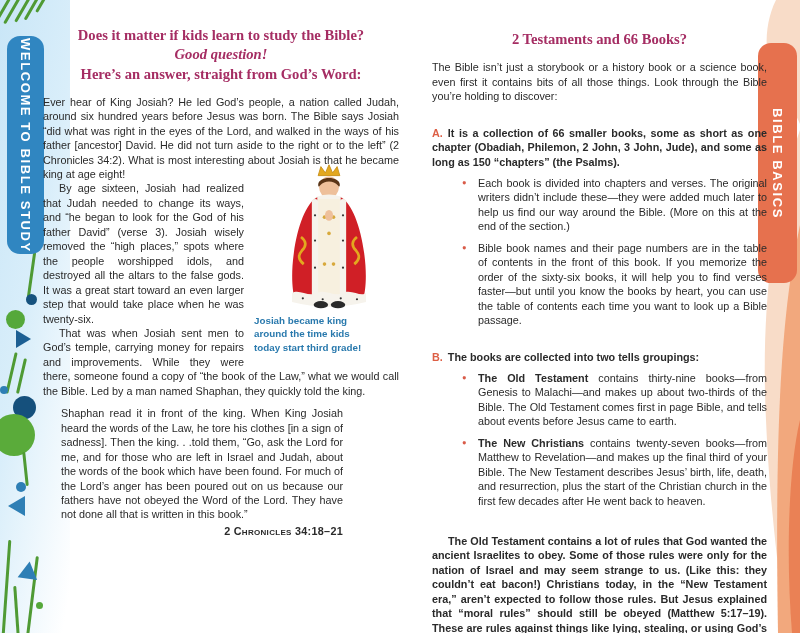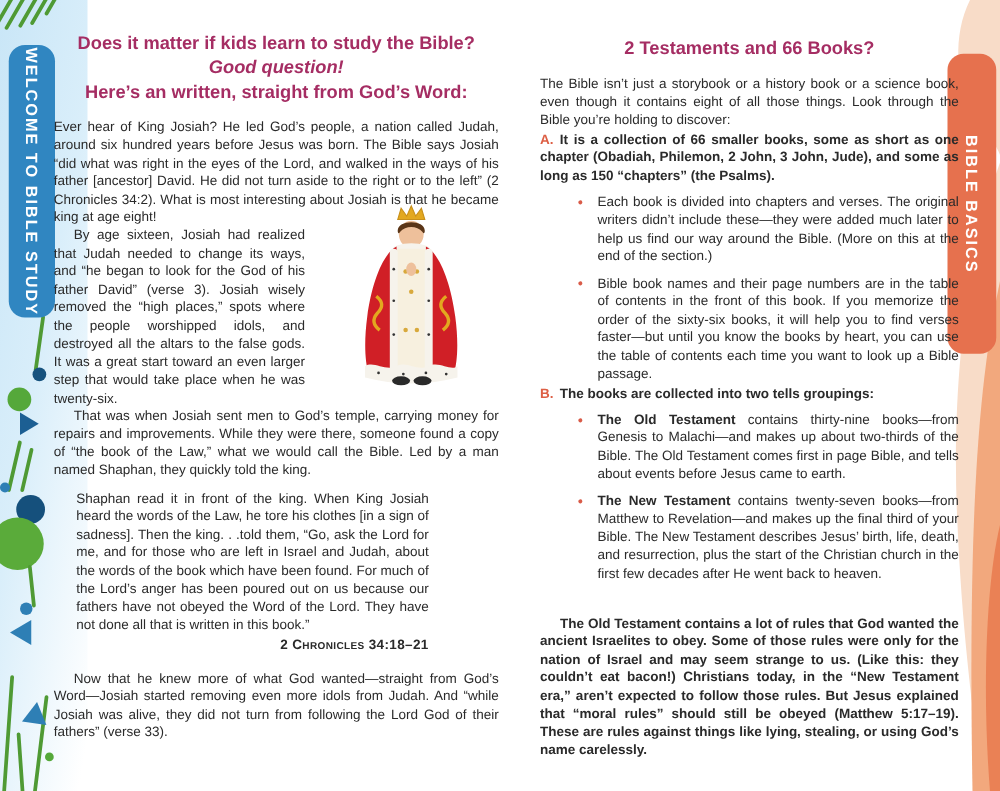--- a/index.html
+++ b/index.html
@@ -19,35 +19,35 @@
   .tab{position:absolute;display:flex;align-items:center;justify-content:center;border-radius:13px;}
   .tab-label{writing-mode:vertical-rl;color:#fff;font-weight:bold;font-size:13px;letter-spacing:1.6px;white-space:nowrap;}
   .tab-blue{left:7px;top:36px;width:37px;height:218px;background:#3086c1;}
   .tab-coral{right:3px;top:43px;width:39px;height:240px;background:#e6714e;}
   
   .right-strip{position:absolute;right:0;top:0;width:52px;height:633px;}
   
   .page{position:absolute;font-size:10.8px;line-height:1.34;text-align:justify;}
   .left-page{left:43px;top:26px;width:356px;}
   .right-page{left:432px;top:30px;width:335px;}
-  .page-heading{text-align:center;color:#a52d63;font-weight:bold;font-size:14.6px;line-height:1.32;margin:0 0 11px 0;}
+  .page-heading{text-align:center;color:#a52d63;font-weight:bold;font-size:14.6px;line-height:1.32;margin:0 0 11px 0;font-family:Liberation Serif, serif;}
   .page-heading span{display:block;}
   .h-italic{font-style:italic;}
   p{margin:0;}
   .ind{text-indent:16px;}
   .mt{margin-top:8px;}
   
   figure{float:right;width:145px;margin:-18px 0 2px 10px;padding:0;}
   figure svg{display:block;margin-left:16px;}
   .fig-caption{color:#2979ad;font-weight:bold;font-size:9.8px;line-height:1.33;margin-top:3px;width:108px;text-align:left;}
   
   .quote{clear:right;margin:8px 56px 0 18px;}
   .quote-ref{text-align:right;margin:2px 56px 12px 0;font-weight:bold;font-variant:small-caps;letter-spacing:.3px;}
   
-  .ab{margin-top:1px;font-weight:bold;}
+  .ab{margin-top:22px;font-weight:bold;}
   .ab-label{color:#dd5f45;margin-right:5px;font-weight:bold;}
   .bullet{position:relative;margin:7px 0 0 22px;padding-left:24px;}
   .bullet::before{content:"●";position:absolute;left:8px;top:2px;font-size:7.5px;color:#d95b48;}
   .b{font-weight:bold;}
   .closing{margin-top:26px;text-indent:16px;font-weight:bold;}
 </style>
 </head>
 <body>
 
 <div class="left-strip">
@@ -89,21 +89,21 @@
   <div class="tab-label">WELCOME TO BIBLE STUDY</div>
 </div>
 <div class="tab tab-coral">
   <div class="tab-label">BIBLE BASICS</div>
 </div>
 
 <div class="page left-page">
   <h2 class="page-heading">
     <span>Does it matter if kids learn to study the Bible?</span>
     <span class="h-italic">Good question!</span>
-    <span>Here’s an written, straight from God’s Word:</span>
+    <span>Here’s an answer, straight from God’s Word:</span>
   </h2>
 
   <p>Ever hear of King Josiah? He led God’s people, a nation called Judah, around six hundred years before Jesus was born. The Bible says Josiah “did what was right in the eyes of the Lord, and walked in the ways of his father [ancestor] David. He did not turn aside to the right or to the left” (2 Chronicles 34:2). What is most interesting about Josiah is that he became king at age eight!</p>
 
   <figure>
     <svg width="118" height="148" viewBox="0 0 130 164">
       <path d="M53,14 L56,4 L61,11 L65,2 L69,11 L74,4 L77,14 Z" fill="#e3a81f" stroke="#c8901a" stroke-width="1"></path>
       <ellipse cx="65" cy="27" rx="11" ry="12" fill="#eec09b"></ellipse>
       <path d="M53,24 C53,14 77,14 77,24 C77,26 76,27 75,25 C70,19 60,19 55,25 C54,27 53,26 53,24 Z" fill="#5a3517"></path>
       <ellipse cx="65" cy="41" rx="17" ry="6" fill="#f6f3ec"></ellipse>
@@ -127,54 +127,54 @@
         <circle cx="80.5" cy="116" r="1.2" fill="#333"></circle>
       <path d="M24,144 C32,139 42,149 52,144 C62,139 70,149 80,144 C90,139 100,149 106,144 L106,154 C80,161 50,161 24,154 Z" fill="#f6f3ec"></path>
       <circle cx="36" cy="150" r="1.2" fill="#333"></circle>
         <circle cx="58" cy="151" r="1.2" fill="#333"></circle>
       <circle cx="78" cy="150" r="1.2" fill="#333"></circle>
         <circle cx="96" cy="151" r="1.2" fill="#333"></circle>
       <ellipse cx="65" cy="58" rx="4.5" ry="6" fill="#eec09b"></ellipse>
       <ellipse cx="56" cy="157" rx="8" ry="4" fill="#2a2a2a"></ellipse>
       <ellipse cx="75" cy="157" rx="8" ry="4" fill="#2a2a2a"></ellipse>
     </svg>
+    <figcaption class="fig-caption">Josiah became king around the time kids today start third grade!</figcaption>
   </figure>
 
   <p class="ind">By age sixteen, Josiah had realized that Judah needed to change its ways, and “he began to look for the God of his father David” (verse 3). Josiah wisely removed the “high places,” spots where the people worshipped idols, and destroyed all the altars to the false gods. It was a great start toward an even larger step that would take place when he was twenty-six.</p>
   <p class="ind">That was when Josiah sent men to God’s temple, carrying money for repairs and improvements. While they were there, someone found a copy of “the book of the Law,” what we would call the Bible. Led by a man named Shaphan, they quickly told the king.</p>
 
   <p class="quote">Shaphan read it in front of the king. When King Josiah heard the words of the Law, he tore his clothes [in a sign of sadness]. Then the king. . .told them, “Go, ask the Lord for me, and for those who are left in Israel and Judah, about the words of the book which have been found. For much of the Lord’s anger has been poured out on us because our fathers have not obeyed the Word of the Lord. They have not done all that is written in this book.”</p>
   <p class="quote-ref">2 Chronicles 34:18–21</p>
 
-  <p class="ind mt">Now that he knew more of what God wanted—straight from God’s Word—Josiah started removing even more idols from Judah. And “while Josiah was alive, they did not turn from following the Lord God of their fathers” (verse 33).</p>
 </div>
 
 <div class="page right-page">
   <h2 class="page-heading">
     <span>2 Testaments and 66 Books?</span>
   </h2>
 
-  <p>The Bible isn’t just a storybook or a history book or a science book, even though it contains eight of all those things. Look through the Bible you’re holding to discover:</p>
+  <p>The Bible isn’t just a storybook or a history book or a science book, even first it contains bits of all those things. Look through the Bible you’re holding to discover:</p>
 
   <p class="ab">
     <span class="ab-label">A.</span><span>It is a collection of 66 smaller books, some as short as one chapter (Obadiah, Philemon, 2 John, 3 John, Jude), and some as long as 150 “chapters” (the Psalms).</span>
   </p>
 
   <div class="bullet">
     <span>Each book is divided into chapters and verses. The original writers didn’t include these—they were added much later to help us find our way around the Bible. (More on this at the end of the section.)</span>
   </div>
   <div class="bullet">
     <span>Bible book names and their page numbers are in the table of contents in the front of this book. If you memorize the order of the sixty-six books, it will help you to find verses faster—but until you know the books by heart, you can use the table of contents each time you want to look up a Bible passage.</span>
   </div>
 
   <p class="ab">
     <span class="ab-label">B.</span><span>The books are collected into two tells groupings:</span>
   </p>
 
   <div class="bullet">
     <span class="b">The Old Testament</span><span> contains thirty-nine books—from Genesis to Malachi—and makes up about two-thirds of the Bible. The Old Testament comes first in page Bible, and tells about events before Jesus came to earth.</span>
   </div>
   <div class="bullet">
-    <span class="b">The New Testament</span><span> contains twenty-seven books—from Matthew to Revelation—and makes up the final third of your Bible. The New Testament describes Jesus’ birth, life, death, and resurrection, plus the start of the Christian church in the first few decades after He went back to heaven.</span>
+    <span class="b">The New Christians</span><span> contains twenty-seven books—from Matthew to Revelation—and makes up the final third of your Bible. The New Testament describes Jesus’ birth, life, death, and resurrection, plus the start of the Christian church in the first few decades after He went back to heaven.</span>
   </div>
 
   <p class="closing">The Old Testament contains a lot of rules that God wanted the ancient Israelites to obey. Some of those rules were only for the nation of Israel and may seem strange to us. (Like this: they couldn’t eat bacon!) Christians today, in the “New Testament era,” aren’t expected to follow those rules. But Jesus explained that “moral rules” should still be obeyed (Matthew 5:17–19). These are rules against things like lying, stealing, or using God’s name carelessly.</p>
 </div>
 
 </body></html>

